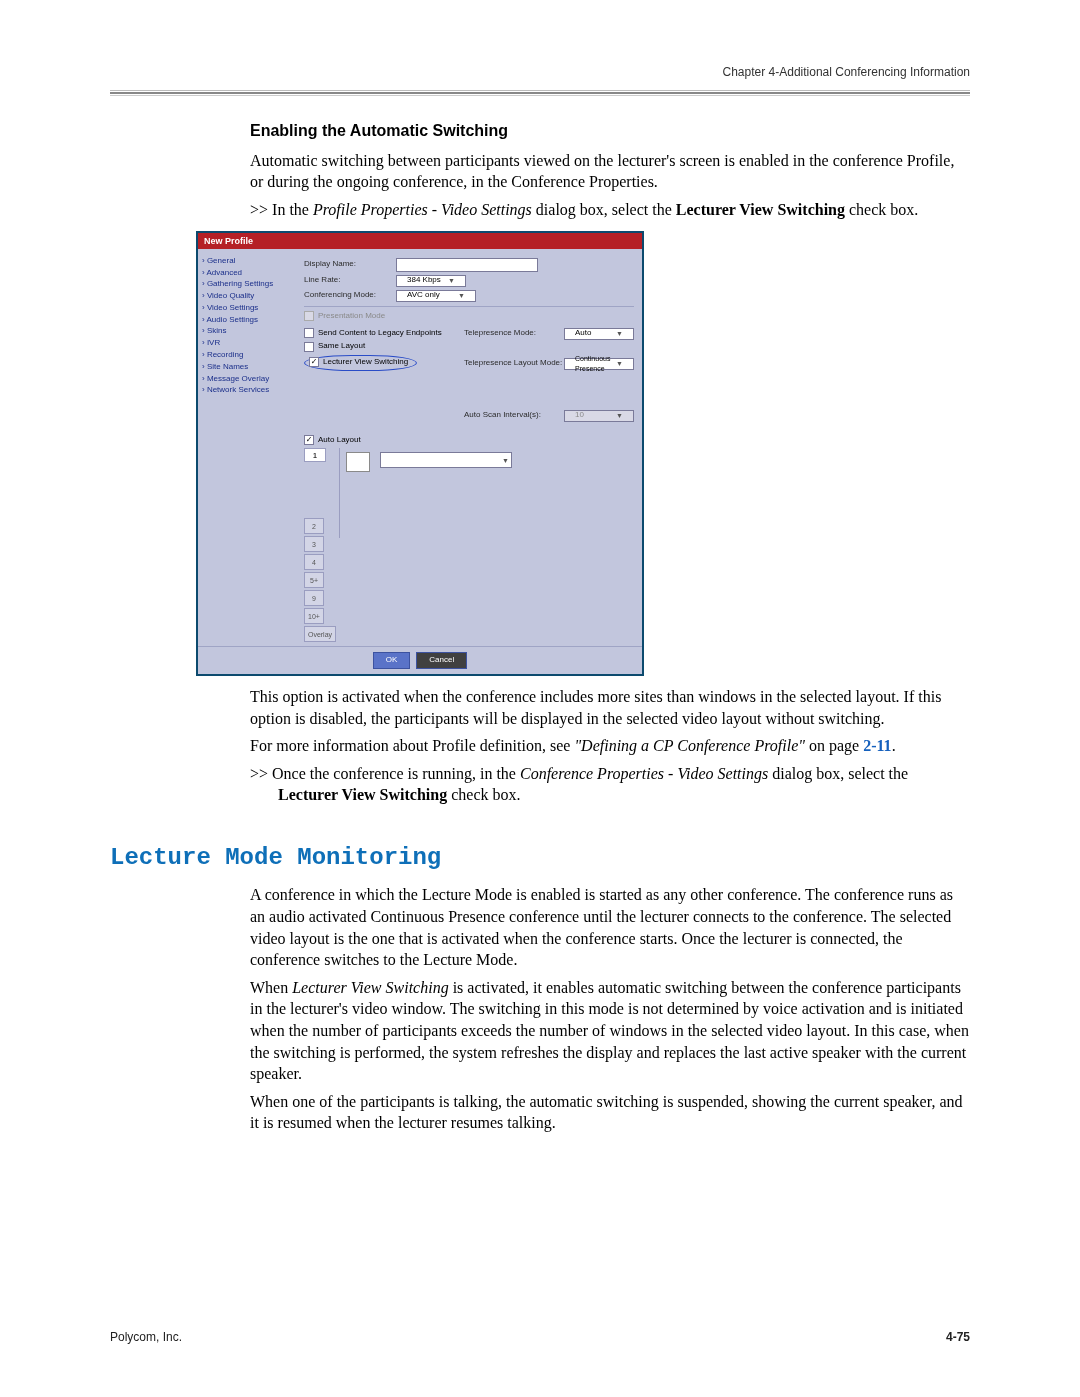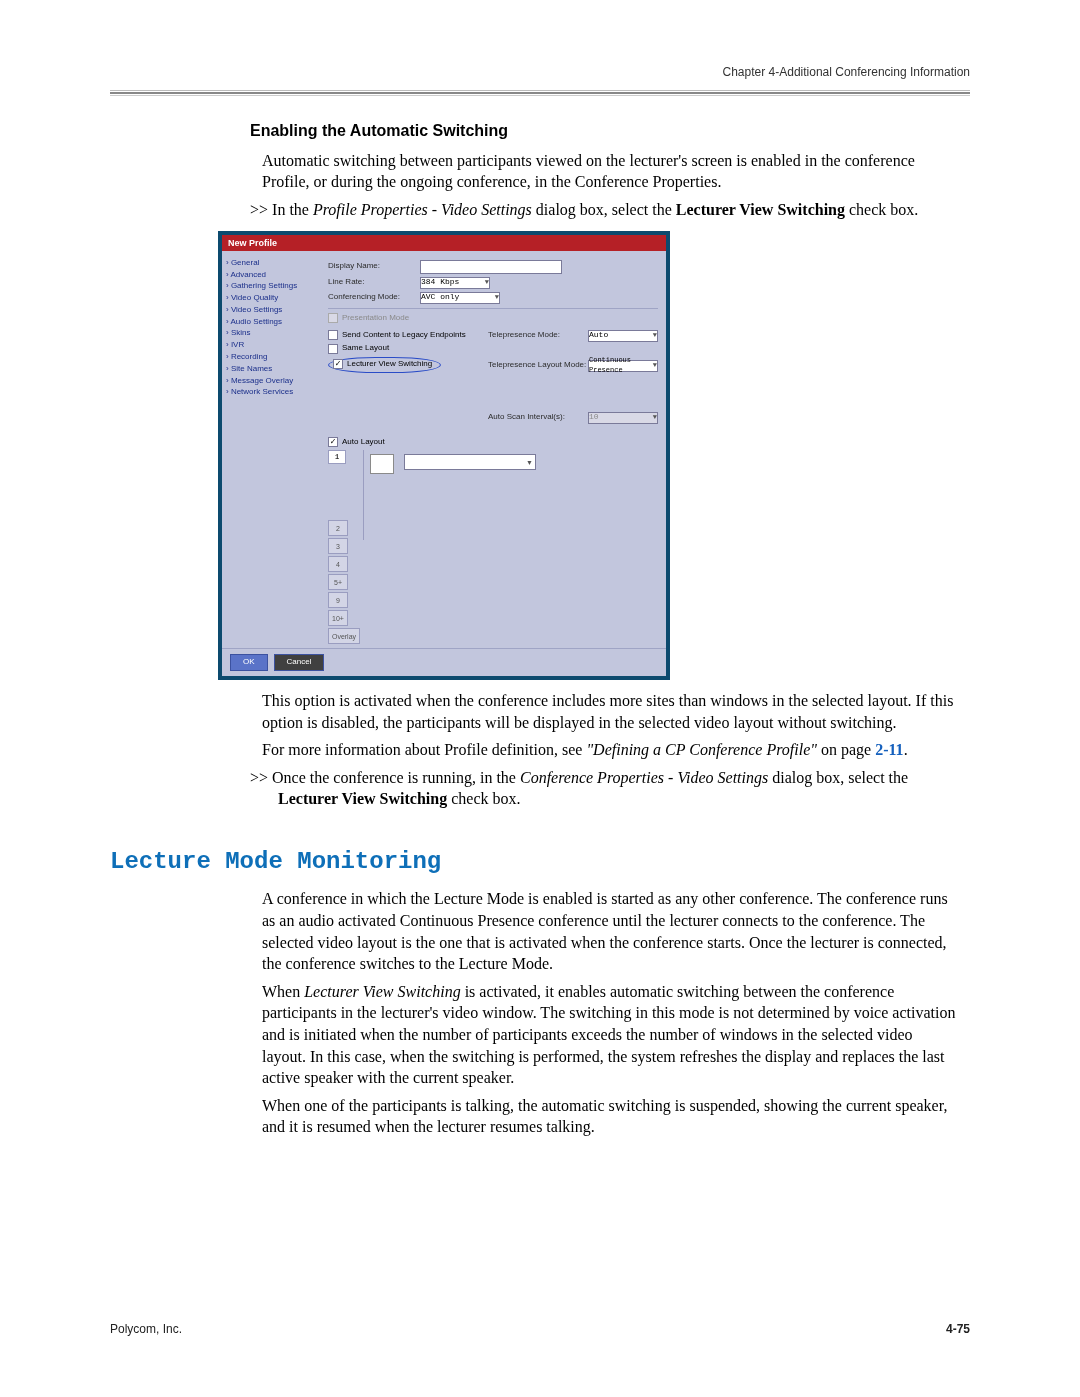--- a/index.html
+++ b/index.html
@@ -39,64 +39,64 @@
     color:#000;
   }
   h2.major-h {
     font-family: Liberation Mono, monospace;
     font-weight: bold;
     font-size: 24px;
     color: #0e6fb8;
     margin: 36px 0 10px 0;
   }
   .body-block { margin-left: 140px; }
-  p.body-p { margin: 6px 12px; }
+  p.body-p { margin: 6px 0; }
   p.hang { margin:6px 0 6px 28px; text-indent:-28px; }
   .dbl-arrow { font-family: Arial, sans-serif; letter-spacing: -4px; font-size: 14px; }
   .bold { font-weight: bold; }
   .italic { font-style: italic; }
   a.xref { color:#1560bd; font-weight:bold; text-decoration:none; }
 
   
-  .dlg-wrap { margin: 10px 0 10px 108px; width: 444px; border:4px solid #0c4a6e; font-family: Tahoma, Arial, sans-serif; font-size:8px; color:#000; }
+  .dlg-wrap { margin: 10px 0 10px 86px; width: 444px; border:2px solid #0c4a6e; font-family: Tahoma, Arial, sans-serif; font-size:8px; color:#000; }
   .dlg-title { background:#b52026; color:#fff; font-weight:bold; padding:2px 6px; font-size:9px; }
   .dlg-body { background:#c2c6dd; display:flex; }
   .dlg-nav { width: 90px; padding:6px 4px; }
   .dlg-nav div { color:#1b2f8a; white-space:nowrap; margin:1px 0; }
   .dlg-nav .navrow::before { content:"› "; color:#1b2f8a; }
   .dlg-nav .active { font-weight:normal; }
   .dlg-main { flex:1; padding:6px 8px 4px 8px; }
   .fr { display:flex; align-items:center; margin:3px 0; }
   .fr label.lab { width:92px; color:#2b2b2b; }
   .txt-input { background:#fff; border:1px solid #7a7a99; height:12px; width:140px; }
-  .sel { background:#fff; border:1px solid #7a7a99; height:12px; width:70px; display:flex; align-items:center; justify-content:space-between; padding:0 0; box-sizing:border-box;font-family:Liberation Mono, monospace;}
+  .sel { background:#fff; border:1px solid #7a7a99; height:12px; width:70px; display:flex; align-items:center; justify-content:space-between; padding:0 10px; box-sizing:border-box;}
   .sel .arrow { color:#555; font-size:7px;}
   hr.thin { border:0; border-top:1px solid #9fa4c5; margin:4px 0;}
   .dim { color:#8a8a8a; }
   .cb { width:8px; height:8px; border:1px solid #7a7a99; background:#fff; display:inline-block; margin-right:4px; vertical-align:middle;}
   .cb.disabled { background:#d9d9e6; border-color:#aaa; }
   .cb.checked::after { content:"✓"; font-size:8px; line-height:8px; display:block; text-align:center;}
   .right-col { display:flex; flex-direction:column; gap:12px; }
   .two-col { display:flex; gap:12px;justify-content:flex-end; }
   .two-col .leftc { flex:1; }
   .two-col .rightc { width:170px; }
   .circle-annot { border:1px solid #2a4cc7; border-radius:50%/60%; padding:1px 8px 2px 4px; display:inline-block;}
   .layout-panel { background:#c2c6dd; }
   .lay-btn { width:18px; height:14px; background:#d3d5e6; border:1px solid #9a9dc0; font-size:7px; display:flex; align-items:center; justify-content:center; color:#555;}
   .lay-btn.sel { background:#fff; font-weight:bold; color:#333;}
   .lay-canvas { width:230px; height:90px; border-left:1px solid #9a9dc0; margin-left:3px; position:relative;}
   .lay-canvas .thumb { position:absolute; left:6px; top:4px; width:22px; height:18px; background:#fff; border:1px solid #8a8a8a; }
   .lay-canvas .sel-wide { position:absolute; left:40px; top:4px; width:130px; height:14px; background:#fff; border:1px solid #7a7a99; display:flex; justify-content:flex-end; align-items:center;}
   .lay-canvas .sel-wide .arrow{font-size:7px; color:#555; padding-right:2px;}
-  .dlg-footer { background:#c2c6dd; border-top:1px solid #9fa4c5; display:flex; justify-content:flex-start; gap:6px; padding:5px 8px;}
+  .dlg-footer { background:#c2c6dd; border-top:1px solid #9fa4c5; display:flex; justify-content:center; gap:6px; padding:5px 8px;}
   .dlg-btn { background:#5a73c8; color:#fff; font-size:8px; border:1px solid #3c52a0; padding:2px 12px; }
   .dlg-btn.cancel { background:#404040; }
   .layout-btnstack { display:flex; flex-direction:column; gap:2px; margin-top:56px;}
 
-  .page-footer { position:absolute; bottom:60px; left:110px; right:110px; display:flex; justify-content:space-between; font-family: Arial, sans-serif; font-size:12px; color:#222;}
+  .page-footer { position:absolute; bottom:52px; left:110px; right:110px; display:flex; justify-content:space-between; font-family: Arial, sans-serif; font-size:12px; color:#222;}
   .page-footer .pn { font-weight:bold; }
 </style>
 </head>
 <body>
 
 <div class="page">
   <div class="running-header">Chapter 4-Additional Conferencing Information</div>
   <div class="rule-stack">
     <div class="bar1"></div>
       <div class="bar2"></div>

